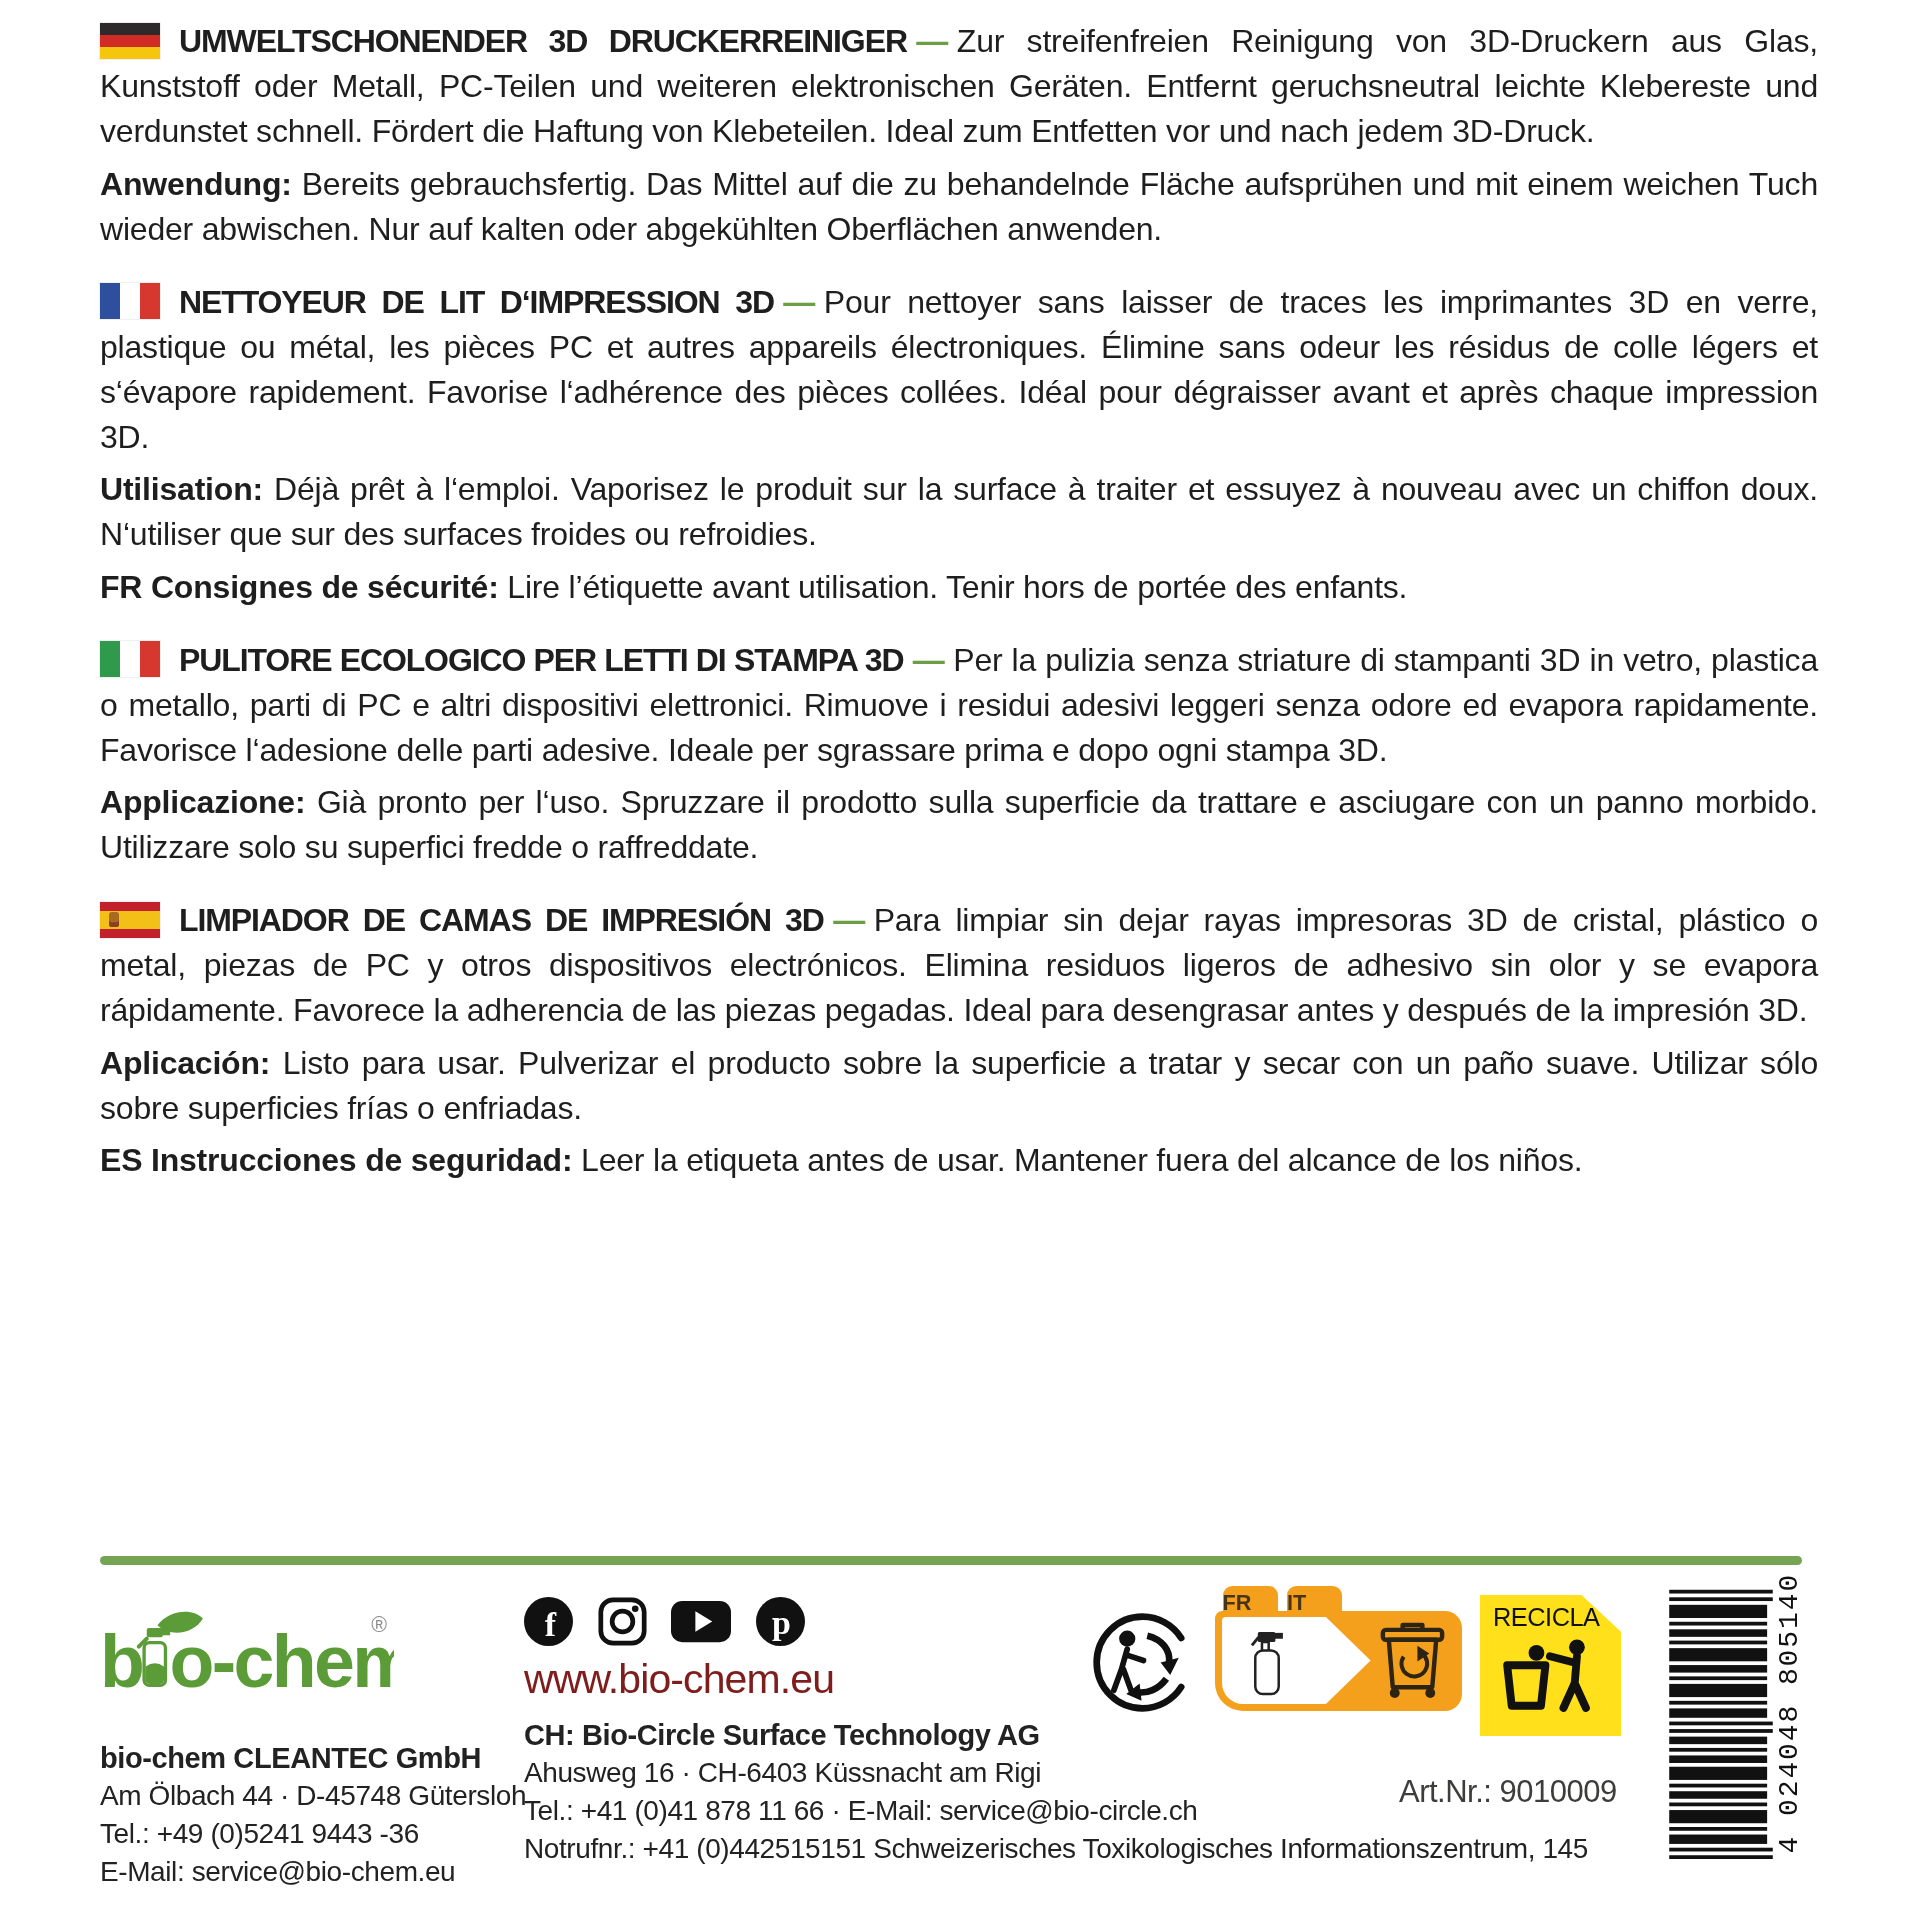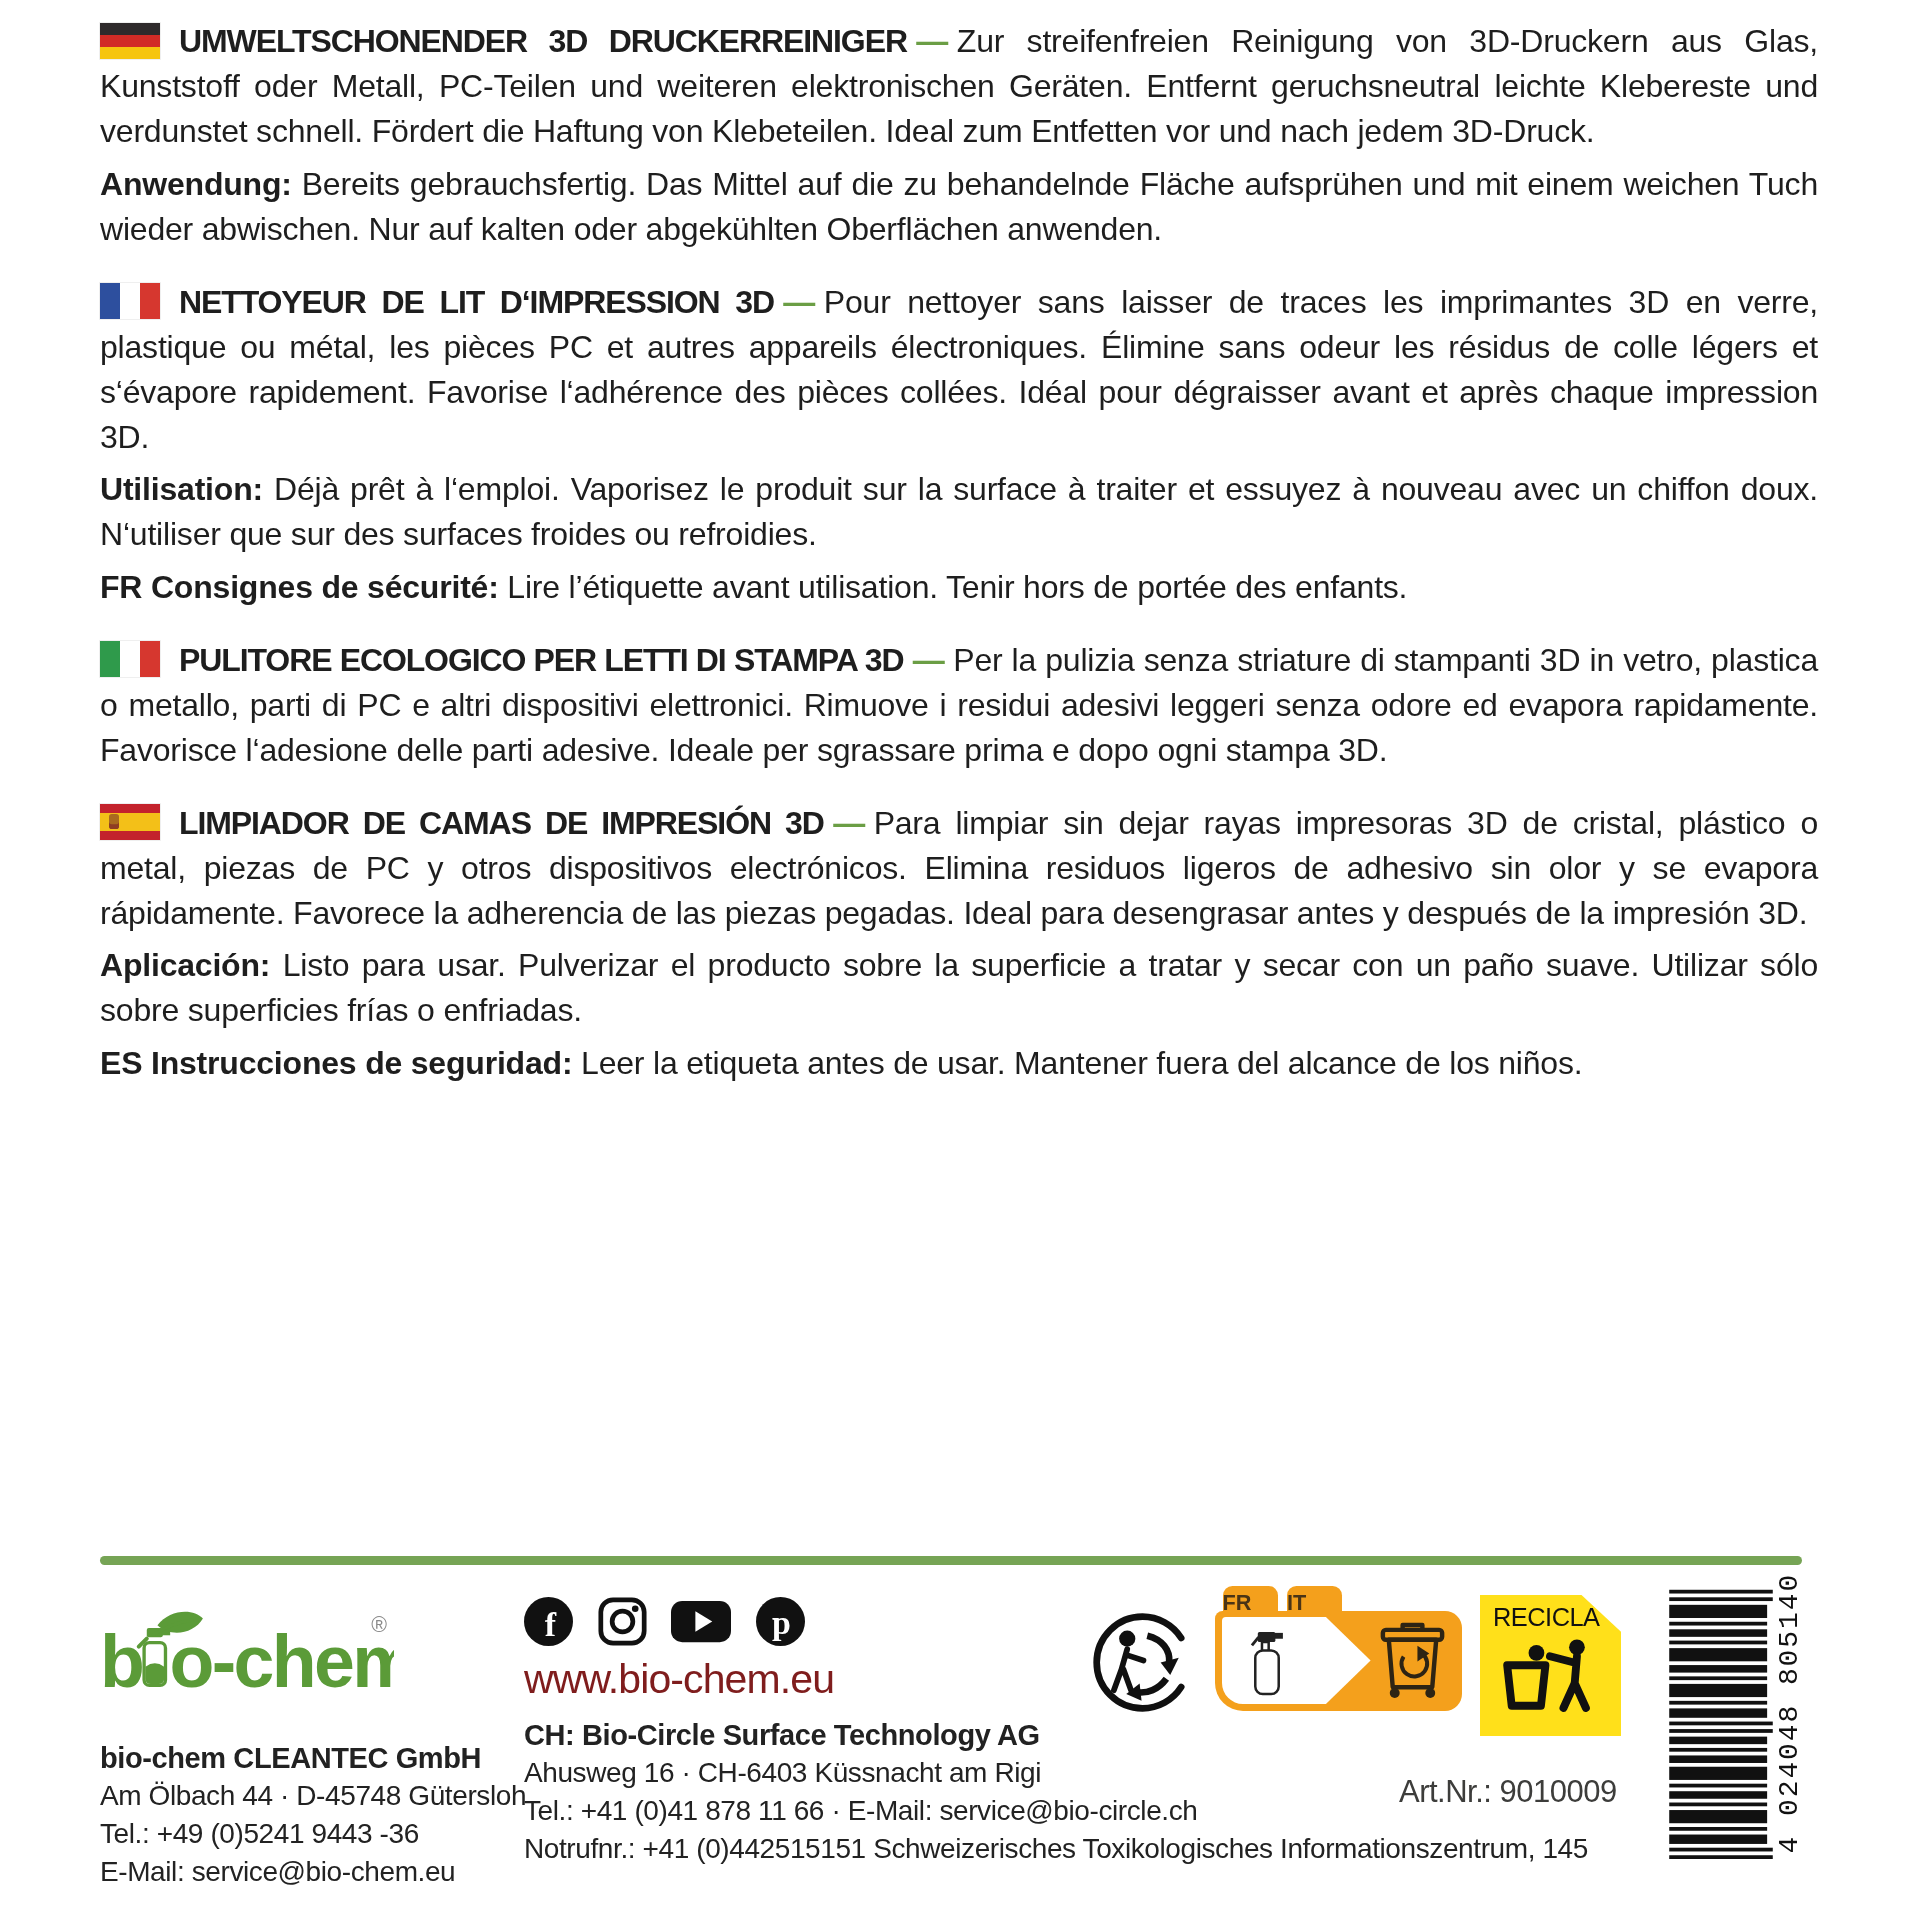--- a/index.html
+++ b/index.html
@@ -122,20 +122,24 @@
       </p>
       <p>
         <b>FR Consignes de sécurité:</b>
         <span>Lire l’étiquette avant utilisation. Tenir hors de portée des enfants.</span>
       </p>
     </section>
 
     <section class="lang-section">
       <p>
         <span class="flag flag-it"></span><span class="title">PULITORE ECOLOGICO PER LETTI DI STAMPA 3D</span><span class="dash">—</span><span>Per la pulizia senza striature di stampanti 3D in vetro, plastica o metallo, parti di PC e altri dispositivi elettronici. Rimuove i residui adesivi leggeri senza odore ed evapora rapidamente. Favorisce l‘adesione delle parti adesive. Ideale per sgrassare prima e dopo ogni stampa 3D.</span>
+      </p>
+      <p>
+        <b>Applicazione:</b>
+        <span>Già pronto per l‘uso. Spruzzare il prodotto sulla superficie da trattare e asciugare con un panno morbido. Utilizzare solo su superfici fredde o raffreddate.</span>
       </p>
     </section>
 
     <section class="lang-section">
       <p>
         <span class="flag flag-es"></span><span class="title">LIMPIADOR DE CAMAS DE IMPRESIÓN 3D</span><span class="dash">—</span><span>Para limpiar sin dejar rayas impresoras 3D de cristal, plástico o metal, piezas de PC y otros dispositivos electrónicos. Elimina residuos ligeros de adhesivo sin olor y se evapora rápidamente. Favorece la adherencia de las piezas pegadas. Ideal para desengrasar antes y después de la impresión 3D.</span>
       </p>
       <p>
         <b>Aplicación:</b>
         <span>Listo para usar. Pulverizar el producto sobre la superficie a tratar y secar con un paño suave. Utilizar sólo sobre superficies frías o enfriadas.</span>

